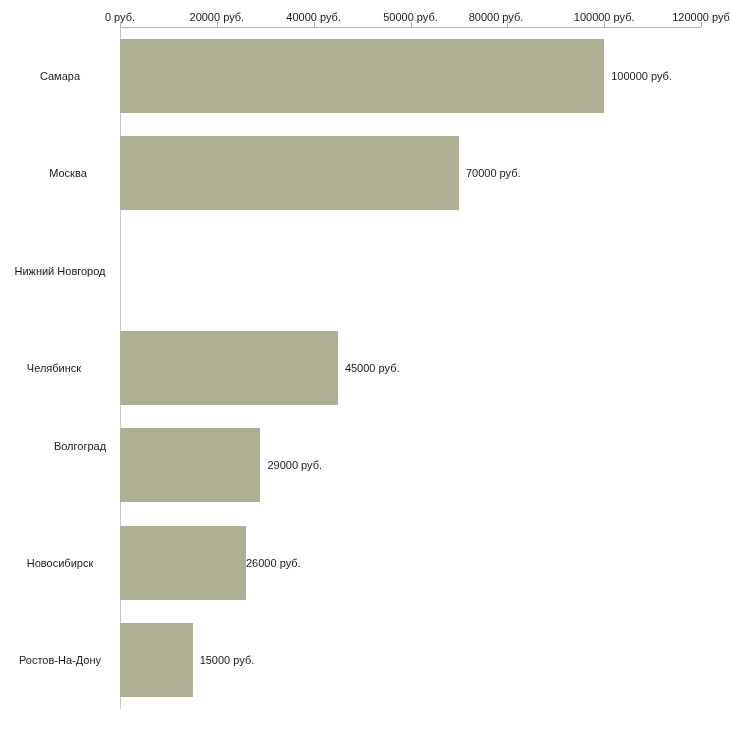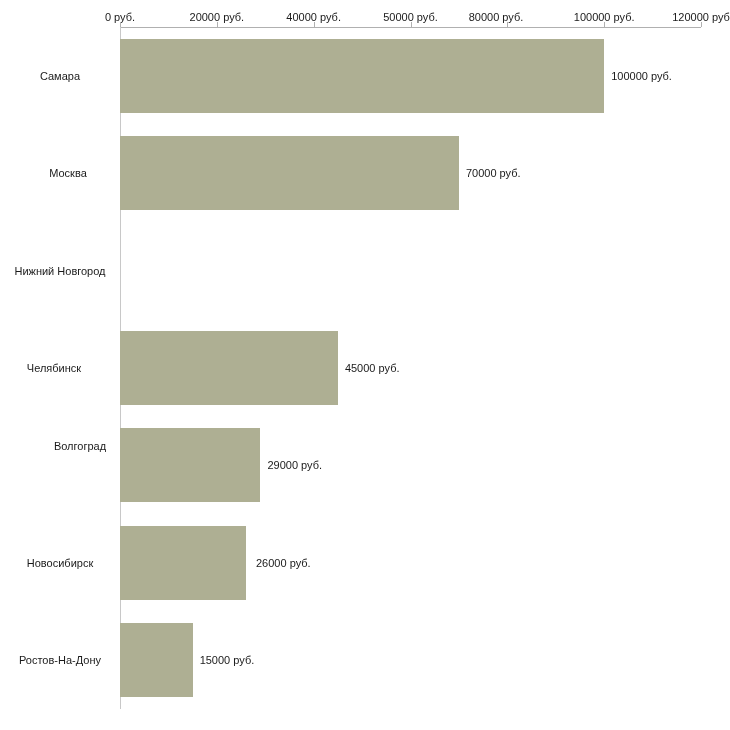--- a/index.html
+++ b/index.html
@@ -134,21 +134,21 @@
       <div class="bar-row" style="top: 304px; height: 74px;">
         <div class="bar" style="width: 217.875px; background: rgb(174, 175, 147);"></div>
         <div class="bar-value" style="left: 217.875px;">45000 руб.</div>
       </div>
       <div class="bar-row" style="top: 401.429px; height: 74px;">
         <div class="bar" style="width: 140.408px; background: rgb(174, 175, 147);"></div>
         <div class="bar-value" style="left: 140.408px;">29000 руб.</div>
       </div>
       <div class="bar-row" style="top: 498.857px; height: 74px;">
         <div class="bar" style="width: 125.883px; background: rgb(174, 175, 147);"></div>
-        <div class="bar-value" style="left: 129px;">26000 руб.</div>
+        <div class="bar-value" style="left: 119px;">26000 руб.</div>
       </div>
       <div class="bar-row" style="top: 596.286px; height: 74px;">
         <div class="bar" style="width: 72.625px; background: rgb(174, 175, 147);"></div>
         <div class="bar-value" style="left: 72.625px;">15000 руб.</div>
       </div>
     </div>
 
 </div>
 
 </body></html>

